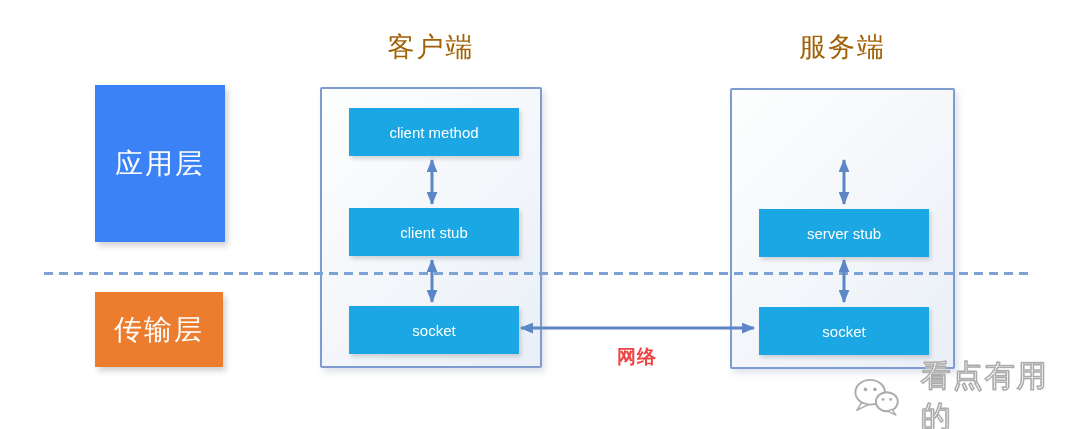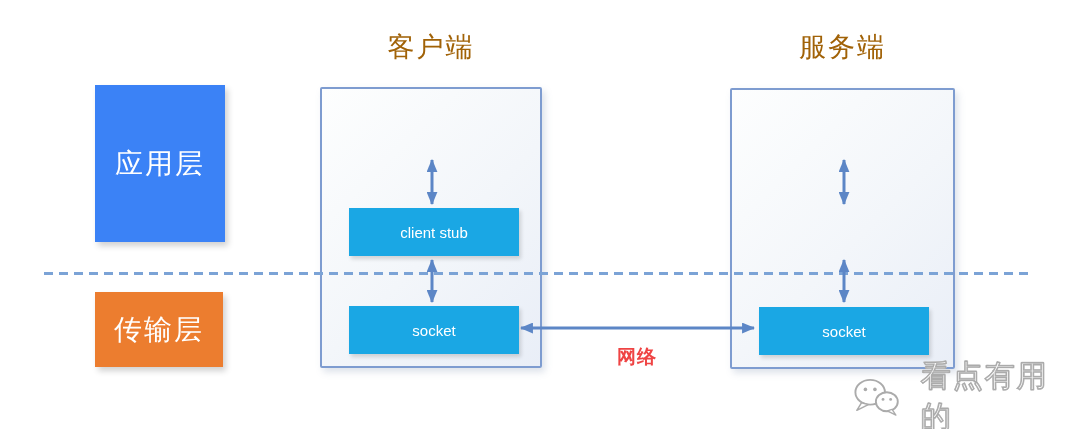--- a/index.html
+++ b/index.html
@@ -150,29 +150,35 @@
   <div class="title server-title">服务端</div>
 
   <div class="layer-box app-layer">
     <span>应用层</span>
   </div>
   <div class="layer-box transport-layer">
     <span>传输层</span>
   </div>
 
   <div class="panel client-panel">
+    <div class="node node-1">
+      <span>client method</span>
+    </div>
     <div class="node node-2">
       <span>client stub</span>
     </div>
     <div class="node node-3">
       <span>socket</span>
     </div>
   </div>
 
   <div class="panel server-panel">
+    <div class="node node-2">
+      <span>server stub</span>
+    </div>
     <div class="node node-3">
       <span>socket</span>
     </div>
   </div>
 
   <div class="dashed-separator"></div>
 
   <svg class="arrow-overlay" width="1080" height="429" viewBox="0 0 1080 429">
     <defs>
       <marker id="ah-end" viewBox="0 0 12 10" refX="11" refY="5" markerWidth="13" markerHeight="11" orient="auto" markerUnits="userSpaceOnUse">

